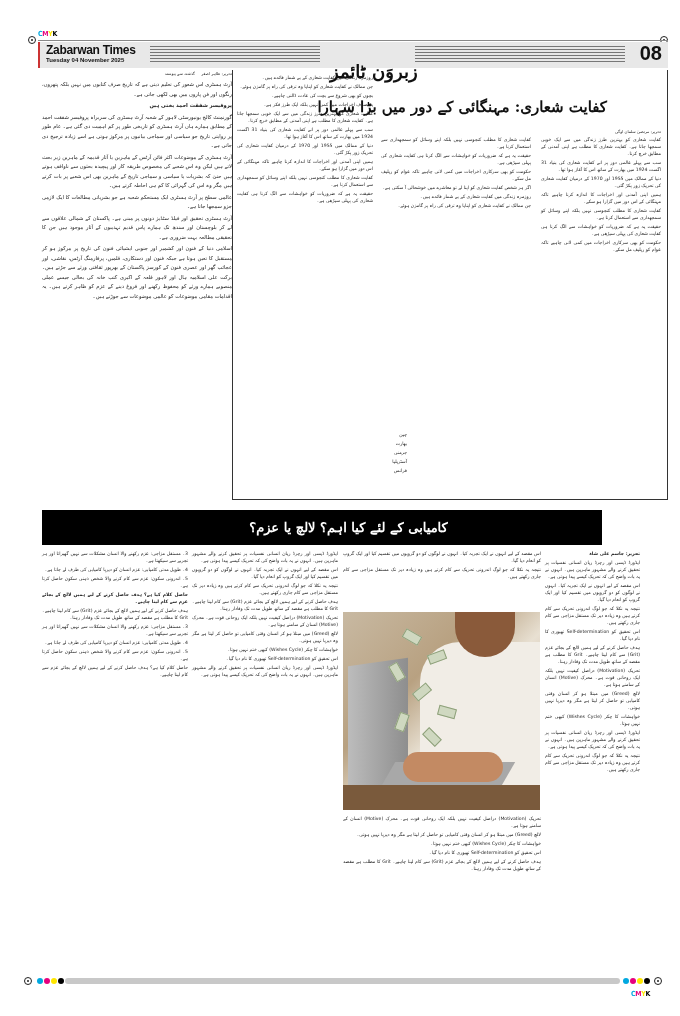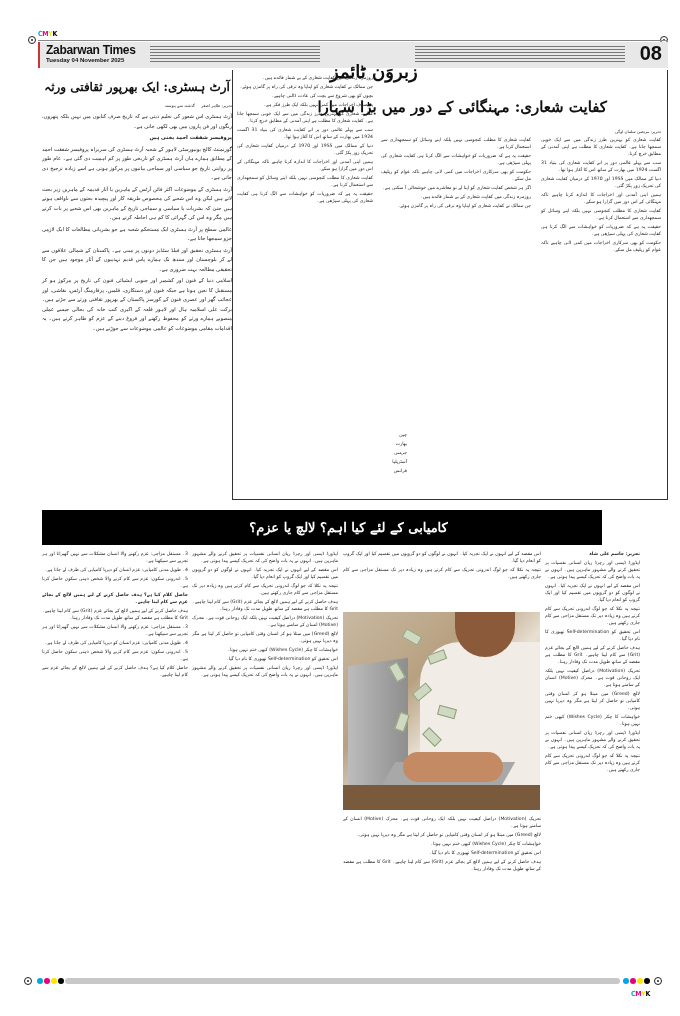--- a/index.html
+++ b/index.html
@@ -63,21 +63,20 @@
 <div class="masthead">
   <div class="mh-en">Zabarwan Times</div>
   <div class="mh-date">Tuesday 04 November 2025</div>
   <div class="mh-lines" style="left:110px;width:170px;"></div>
   <div class="mh-urdu">زبروَن ٹائمز</div>
   <div class="mh-lines" style="left:375px;width:210px;"></div>
   <div class="mh-page">08</div>
 </div>
 
 <div class="box article1">
-  <div class="headline">آرٹ ہسٹری: ایک بھرپور ثقافتی ورثہ</div>
   <div class="urdu txt" style="font-size:4px;margin-bottom:3px;">
     <span>تحریر: طاہر اصغر</span>
     &nbsp;&nbsp;&nbsp;&nbsp;<span>گذشتہ سے پیوستہ</span>
   </div>
   <div class="urdu txt" style="font-size:5.2px;line-height:9.5px;">
     <p>آرٹ ہسٹری اس شعور کی تعلیم دیتی ہے کہ تاریخ صرف کتابوں میں نہیں بلکہ پتھروں، رنگوں اور فن پاروں میں بھی لکھی جاتی ہے۔</p>
     <p style="font-weight:bold;">پروفیسر شفقت احمد بختی ہیں</p>
     <p>گورنمنٹ کالج یونیورسٹی لاہور کے شعبہ آرٹ ہسٹری کی سربراہ پروفیسر شفقت احمد کے مطابق ہمارے ہاں آرٹ ہسٹری کو تاریخی طور پر کم اہمیت دی گئی ہے۔ عام طور پر روایتی تاریخ جو سیاسی اور سماجی بیانیوں پر مرکوز ہوتی ہے اسے زیادہ ترجیح دی جاتی ہے۔</p>
     <p>آرٹ ہسٹری کے موضوعات اکثر فائن آرٹس کے ماہرین یا آثار قدیمہ کے ماہرین زیر بحث لاتے ہیں لیکن وہ اس شعبے کی مخصوص طریقہ کار اور پیچیدہ بحثوں سے ناواقف ہوتے ہیں حتیٰ کہ بشریات یا سیاسی و سماجی تاریخ کے ماہرین بھی اس شعبے پر بات کرتے ہیں مگر وہ اس کی گہرائی کا کم ہی احاطہ کرتے ہیں۔</p>
     <p>عالمی سطح پر آرٹ ہسٹری ایک مستحکم شعبہ ہے جو بشریاتی مطالعات کا ایک لازمی جزو سمجھا جاتا ہے۔</p>

